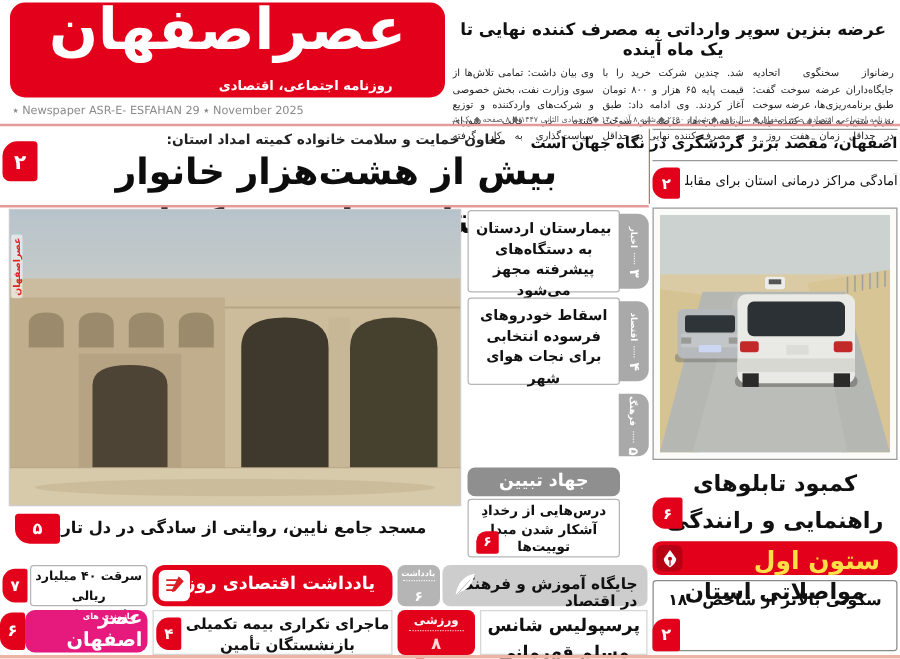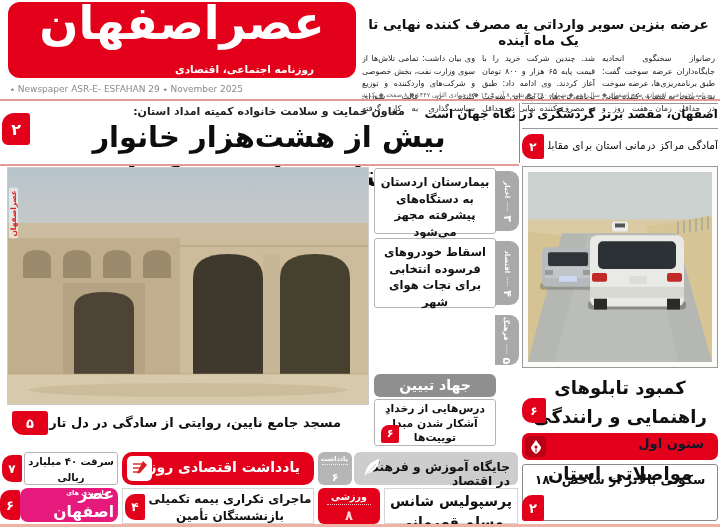--- a/index.html
+++ b/index.html
@@ -50,21 +50,21 @@
   .flu-badge{left:0;top:0;width:22px;height:25px;font-size:12px;border-radius:10px 2px 2px 10px;}
   .flu-text{position:absolute;right:0;left:26px;top:5px;font-size:10.6px;font-weight:500;
     white-space:nowrap;overflow:hidden;text-align:right;letter-spacing:-0.4px;}
   .road-box{left:522px;top:166px;width:196px;height:202px;border:1px solid #9a9a9a;background:#fbfbf9;
     padding:5px;box-sizing:border-box;}
   .road-box svg{width:100%;height:100%;display:block;}
   .road-caption{left:522px;top:374px;width:196px;height:52px;}
   .road-caption .line{text-align:center;font-size:18px;font-weight:bold;line-height:1.6;}
   .road-badge{left:0;top:24px;width:24px;height:25px;font-size:12px;border-radius:10px 2px 2px 10px;}
   .ston-head{left:522px;top:433px;width:196px;height:27px;background:var(--red);border-radius:7px;}
-  .ston-title{position:absolute;right:14px;top:3px;font-size:13px;font-weight:bold;color:#0f172a;}
+  .ston-title{position:absolute;right:14px;top:3px;font-size:20px;font-weight:bold;color:#fde047;}
   .nib-box{position:absolute;left:3px;top:3px;width:21px;height:21px;background:var(--dark-red);
     border-radius:5px;display:flex;align-items:center;justify-content:center;}
   .ston-box{left:522px;top:464px;width:196px;height:57px;border:1.5px solid #8a8a8a;border-radius:3px;box-sizing:border-box;}
   .ston-box .line{text-align:center;font-size:12.5px;font-weight:bold;line-height:1.65;}
   .ston-box .line:first-child{margin-top:5px;}
   .ston-badge{left:-1px;bottom:-1px;width:22px;height:26px;font-size:13px;border-radius:10px 2px 2px 3px;}
 
   
   .main-photo{left:8px;top:168px;width:360px;height:236px;outline:1px solid #ccc;}
   .main-photo svg{width:100%;height:100%;display:block;}

